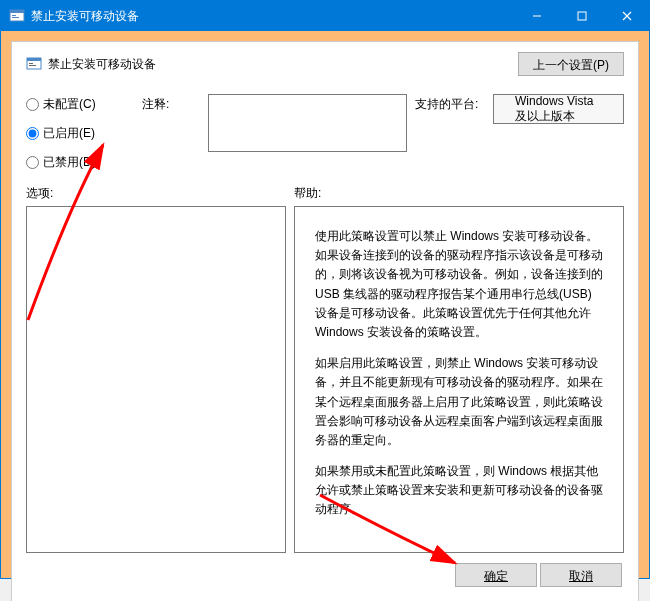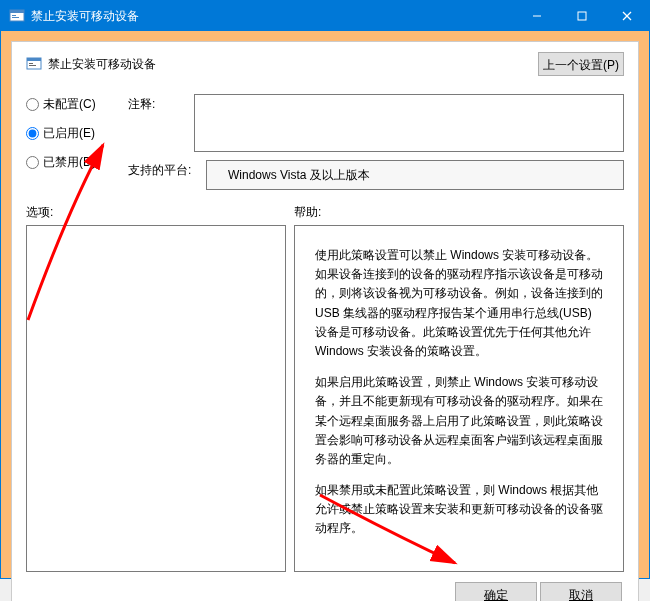--- a/index.html
+++ b/index.html
@@ -9,26 +9,26 @@
     .titlebar-icon { width: 16px; height: 16px; margin-right: 6px; display: inline-flex; }
     .titlebar-text { flex: 1; }
     .titlebar-controls { display: flex; height: 100%; }
     .titlebar-btn { width: 45px; height: 30px; display: flex; align-items: center; justify-content: center; color: #fff; }
     .inner { flex: 1; padding: 10px; display: flex; flex-direction: column; }
     .panel { border: 1px solid #ccc; background: #fff; padding: 10px 14px 14px 14px; flex: 1; display: flex; flex-direction: column; }
     .header-row { display: flex; align-items: center; margin-bottom: 12px; }
     .header-icon { width: 16px; height: 16px; margin-right: 6px; }
     .header-title { font-size: 12px; flex: 1; }
     .nav-buttons { display: flex; gap: 6px; margin-left: auto; }
-    .btn { border: 1px solid #adadad; background: #e1e1e1; font-size: 12px; padding: 4px 4px; height: 24px; cursor: pointer; }
-    .middle { display: flex; gap: 10px; margin-top: 6px; }
+    .btn { border: 1px solid #adadad; background: #e1e1e1; font-size: 12px; padding: 4px 14px; height: 24px; cursor: pointer; }
+    .middle { display: flex; gap: 24px; margin-top: 6px; }
     .radios { display: flex; flex-direction: column; gap: 12px; min-width: 92px; font-size: 12px; padding-top: 2px;}
     .radio-item { display: flex; align-items: center; gap: 4px; }
     .radio-item input { margin: 0; }
-    .fields { flex: 1; display: flex; flex-direction: column; gap: 8px; }
+    .fields { flex: 1; display: flex; gap: 8px; }
     .field-row { display: flex; align-items: flex-start; gap: 6px; }
     .field-label { font-size: 12px; min-width: 60px; padding-top: 2px; }
     .textbox { flex: 1; border: 1px solid #7a7a7a; background: #fff; font-size: 12px; padding: 3px 21px; }
     .textbox.multiline { height: 58px; resize: none; overflow: auto; }
     .textbox.readonly { background: #f7f7f7; height: 30px; display:flex; align-items:center;}
     .label-row { display: flex; font-size: 12px; margin-top: 14px; margin-bottom: 4px; }
     .label-options { width: 268px; }
     .lower { flex: 1; display: flex; gap: 8px; min-height: 0; }
     .options-box { width: 260px; border: 1px solid #7a7a7a; background: #fff; }
     .help-box { flex: 1; border: 1px solid #7a7a7a; background: #fff; padding: 20px; font-size: 12px; line-height: 1.6; overflow-y: scroll; }

